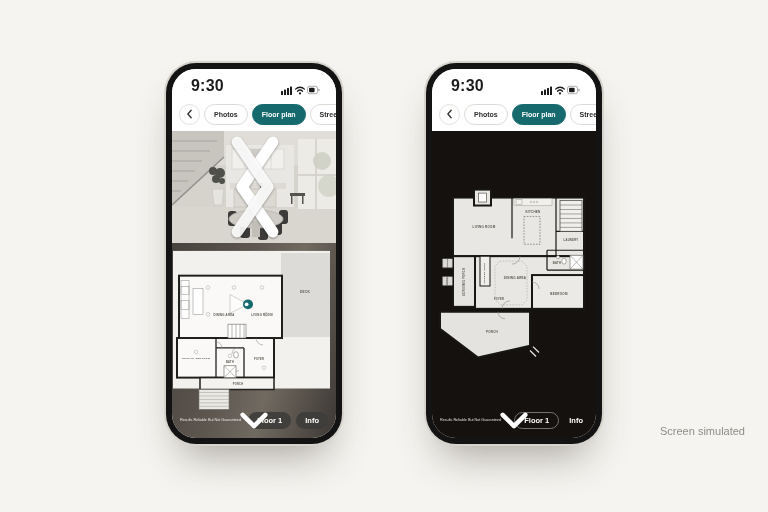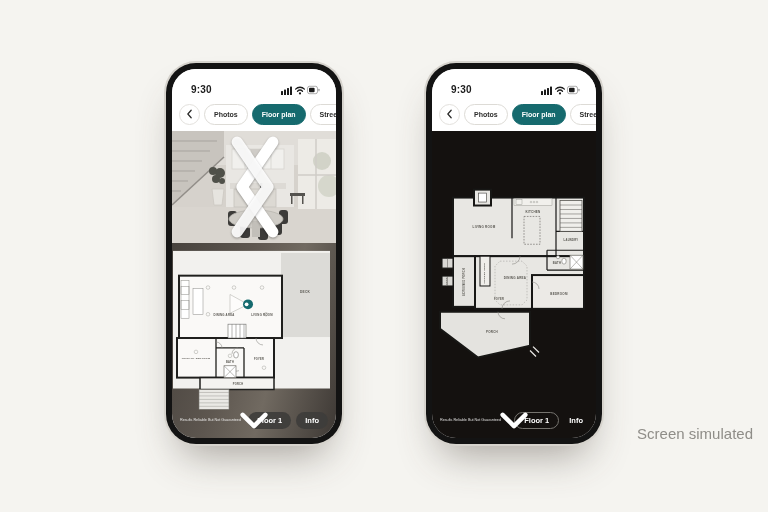--- a/index.html
+++ b/index.html
@@ -9,21 +9,21 @@
   .phone{position:absolute;top:63px;width:176px;height:381px;background:#131313;
          border-radius:30px;padding:6px;box-sizing:border-box;
          box-shadow:0 0 0 2px #d6d3cd, 0 24px 40px -14px rgba(70,62,54,.45);}
   .phone-left{left:166px;}
   .phone-right{left:426px;}
   .screen{position:relative;width:100%;height:100%;background:#fff;border-radius:24px;
           overflow:hidden;display:flex;flex-direction:column;}
   
   .statusbar{flex:none;height:26px;display:flex;align-items:flex-end;justify-content:space-between;
              padding:0 15px 2px 19px;background:#fff;}
-  .time{font-size:10px;font-weight:700;color:#1c1c1c;letter-spacing:.2px;}
+  .time{font-size:16px;font-weight:700;color:#1c1c1c;letter-spacing:.2px;}
   
   .tabbar{flex:none;height:34px;display:flex;align-items:center;gap:4px;padding:0 7px;background:#fff;}
   .back-btn{width:21px;height:21px;border-radius:50%;border:1px solid #e3e1dd;background:#fff;
             display:flex;align-items:center;justify-content:center;flex:none;padding:0;cursor:pointer;}
   .pill{height:21px;padding:0 9px;border-radius:11px;border:1px solid #dddbd6;background:#fff;
         font-family:"Liberation Sans",sans-serif;font-size:7px;font-weight:700;color:#2c2c2b;
         display:flex;align-items:center;white-space:nowrap;cursor:pointer;}
   .pill.active{background:#166a6e;border-color:#166a6e;color:#fff;}
   
   .photo{flex:none;height:112px;position:relative;background:#d3cfca;}
@@ -44,21 +44,21 @@
   .chip{height:17px;border-radius:10px;border:none;display:flex;align-items:center;gap:4px;
         font-family:"Liberation Sans",sans-serif;font-size:7.5px;font-weight:700;color:#fff;
         padding:0 9px;cursor:pointer;background:rgba(62,61,59,.92);}
   .chev{width:7px;height:5px;}
   .chev path{fill:none;stroke:#fff;stroke-width:1.6;stroke-linecap:round;stroke-linejoin:round;}
   .phone-right .chip.floor-chip{background:transparent;border:1px solid #76746f;}
   .phone-right .chip.info-chip{background:transparent;padding:0 5px;}
   
   .lbl{font-family:"Liberation Sans",sans-serif;font-weight:600;fill:#57554f;letter-spacing:.25px;}
   
-  .sim-caption{position:absolute;top:425px;right:15px;font-size:15px;font-weight:500;color:#8f8d88;}
+  .sim-caption{position:absolute;top:425px;right:23px;font-size:11px;font-weight:500;color:#8f8d88;}
 </style>
 </head>
 <body>
 
 <div class="canvas">
 
   <div class="phone phone-left">
     <div class="screen">
 
       <div class="statusbar">

